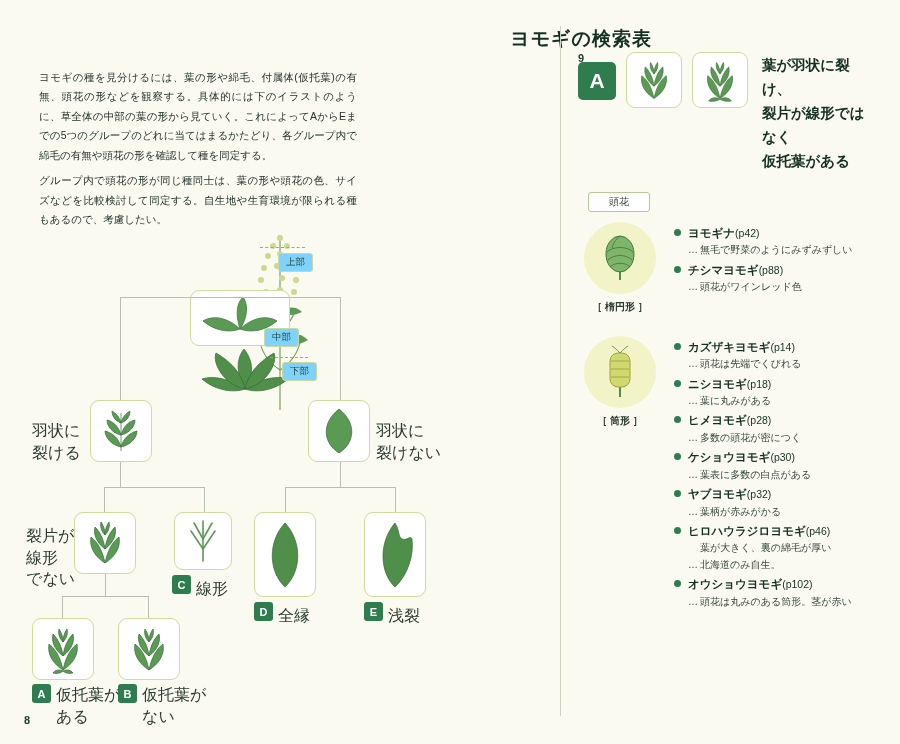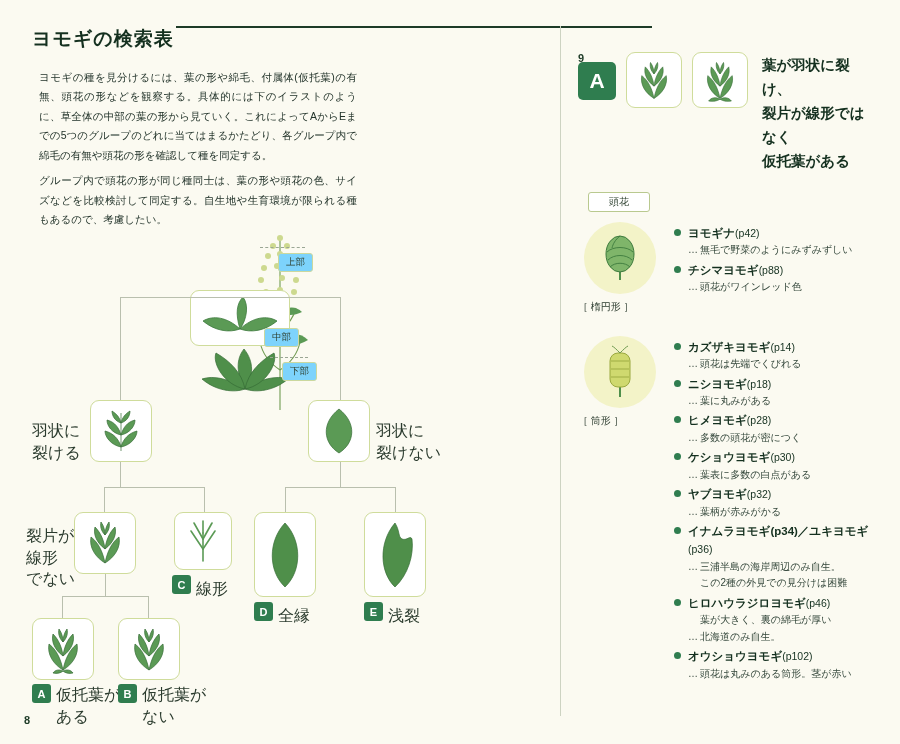--- a/index.html
+++ b/index.html
@@ -9,21 +9,21 @@
     font-family:"Liberation Sans","DejaVu Sans",sans-serif;
     color:#1d2b22;
     position:relative;
     overflow:hidden;
   }
   .page{position:absolute;inset:0;}
 
   
   .title-row{
     position:absolute;left:32px;top:26px;width:620px;
-    display:flex;align-items:flex-start;gap:2px;
+    display:flex;align-items:flex-end;gap:2px;flex-direction:column;
   }
   .title-row .title{
     font-size:19px;font-weight:bold;letter-spacing:1px;white-space:nowrap;color:#14301f;
   }
   .title-rule{flex:1;height:2px;background:#1d3b27;}
 
   
   .intro{
     position:absolute;left:39px;top:68px;width:318px;
     font-size:10.5px;line-height:1.85;color:#22332a;
@@ -75,21 +75,21 @@
   .head-text{
     font-size:14.5px;font-weight:bold;line-height:1.65;color:#14301f;margin-left:4px;margin-top:2px;
   }
 
   .sec-chip{
     display:inline-block;border:1px solid #b9c98f;border-radius:3px;background:#fff;
     font-size:10px;padding:2px 20px;color:#2d402f;margin:18px 0 4px 10px;
   }
 
   .group{display:flex;gap:12px;margin-top:6px;}
-  .group-left{width:84px;flex:0 0 auto;text-align:left;}
+  .group-left{width:84px;flex:0 0 auto;text-align:center;font-weight:bold;}
   .circle{
     width:72px;height:72px;border-radius:50%;background:#f3f3c8;
     display:flex;align-items:center;justify-content:center;margin:0 auto;
   }
   .shape-label{font-size:10px;margin-top:6px;color:#2b3b2e;}
   .group-right{flex:1;padding-top:2px;}
 
   ul.species{list-style:none;margin:0;padding:0;}
   ul.species > li{margin-bottom:2px;}
   .sp-name{font-size:11.5px;color:#14301f;line-height:1.6;position:relative;padding-left:14px;font-weight:bold;}
@@ -444,27 +444,20 @@
             <div class="sp-desc">葉表に多数の白点がある</div>
           </li>
           <li>
             <div class="sp-name">
               <span>ヤブヨモギ</span><span class="sp-page">(p32)</span>
             </div>
             <div class="sp-desc">葉柄が赤みがかる</div>
           </li>
           <li>
             <div class="sp-name">
-              <span>イナムラヨモギ(p34)／ユキヨモギ</span><span class="sp-page">(p36)</span>
-            </div>
-            <div class="sp-desc">三浦半島の海岸周辺のみ自生。</div>
-            <div class="sp-desc cont">この2種の外見での見分けは困難</div>
-          </li>
-          <li>
-            <div class="sp-name">
               <span>ヒロハウラジロヨモギ</span><span class="sp-page">(p46)</span>
             </div>
             <div class="sp-desc cont">葉が大きく、裏の綿毛が厚い</div>
             <div class="sp-desc">北海道のみ自生。</div>
           </li>
           <li>
             <div class="sp-name">
               <span>オウショウヨモギ</span><span class="sp-page">(p102)</span>
             </div>
             <div class="sp-desc">頭花は丸みのある筒形。茎が赤い</div>

